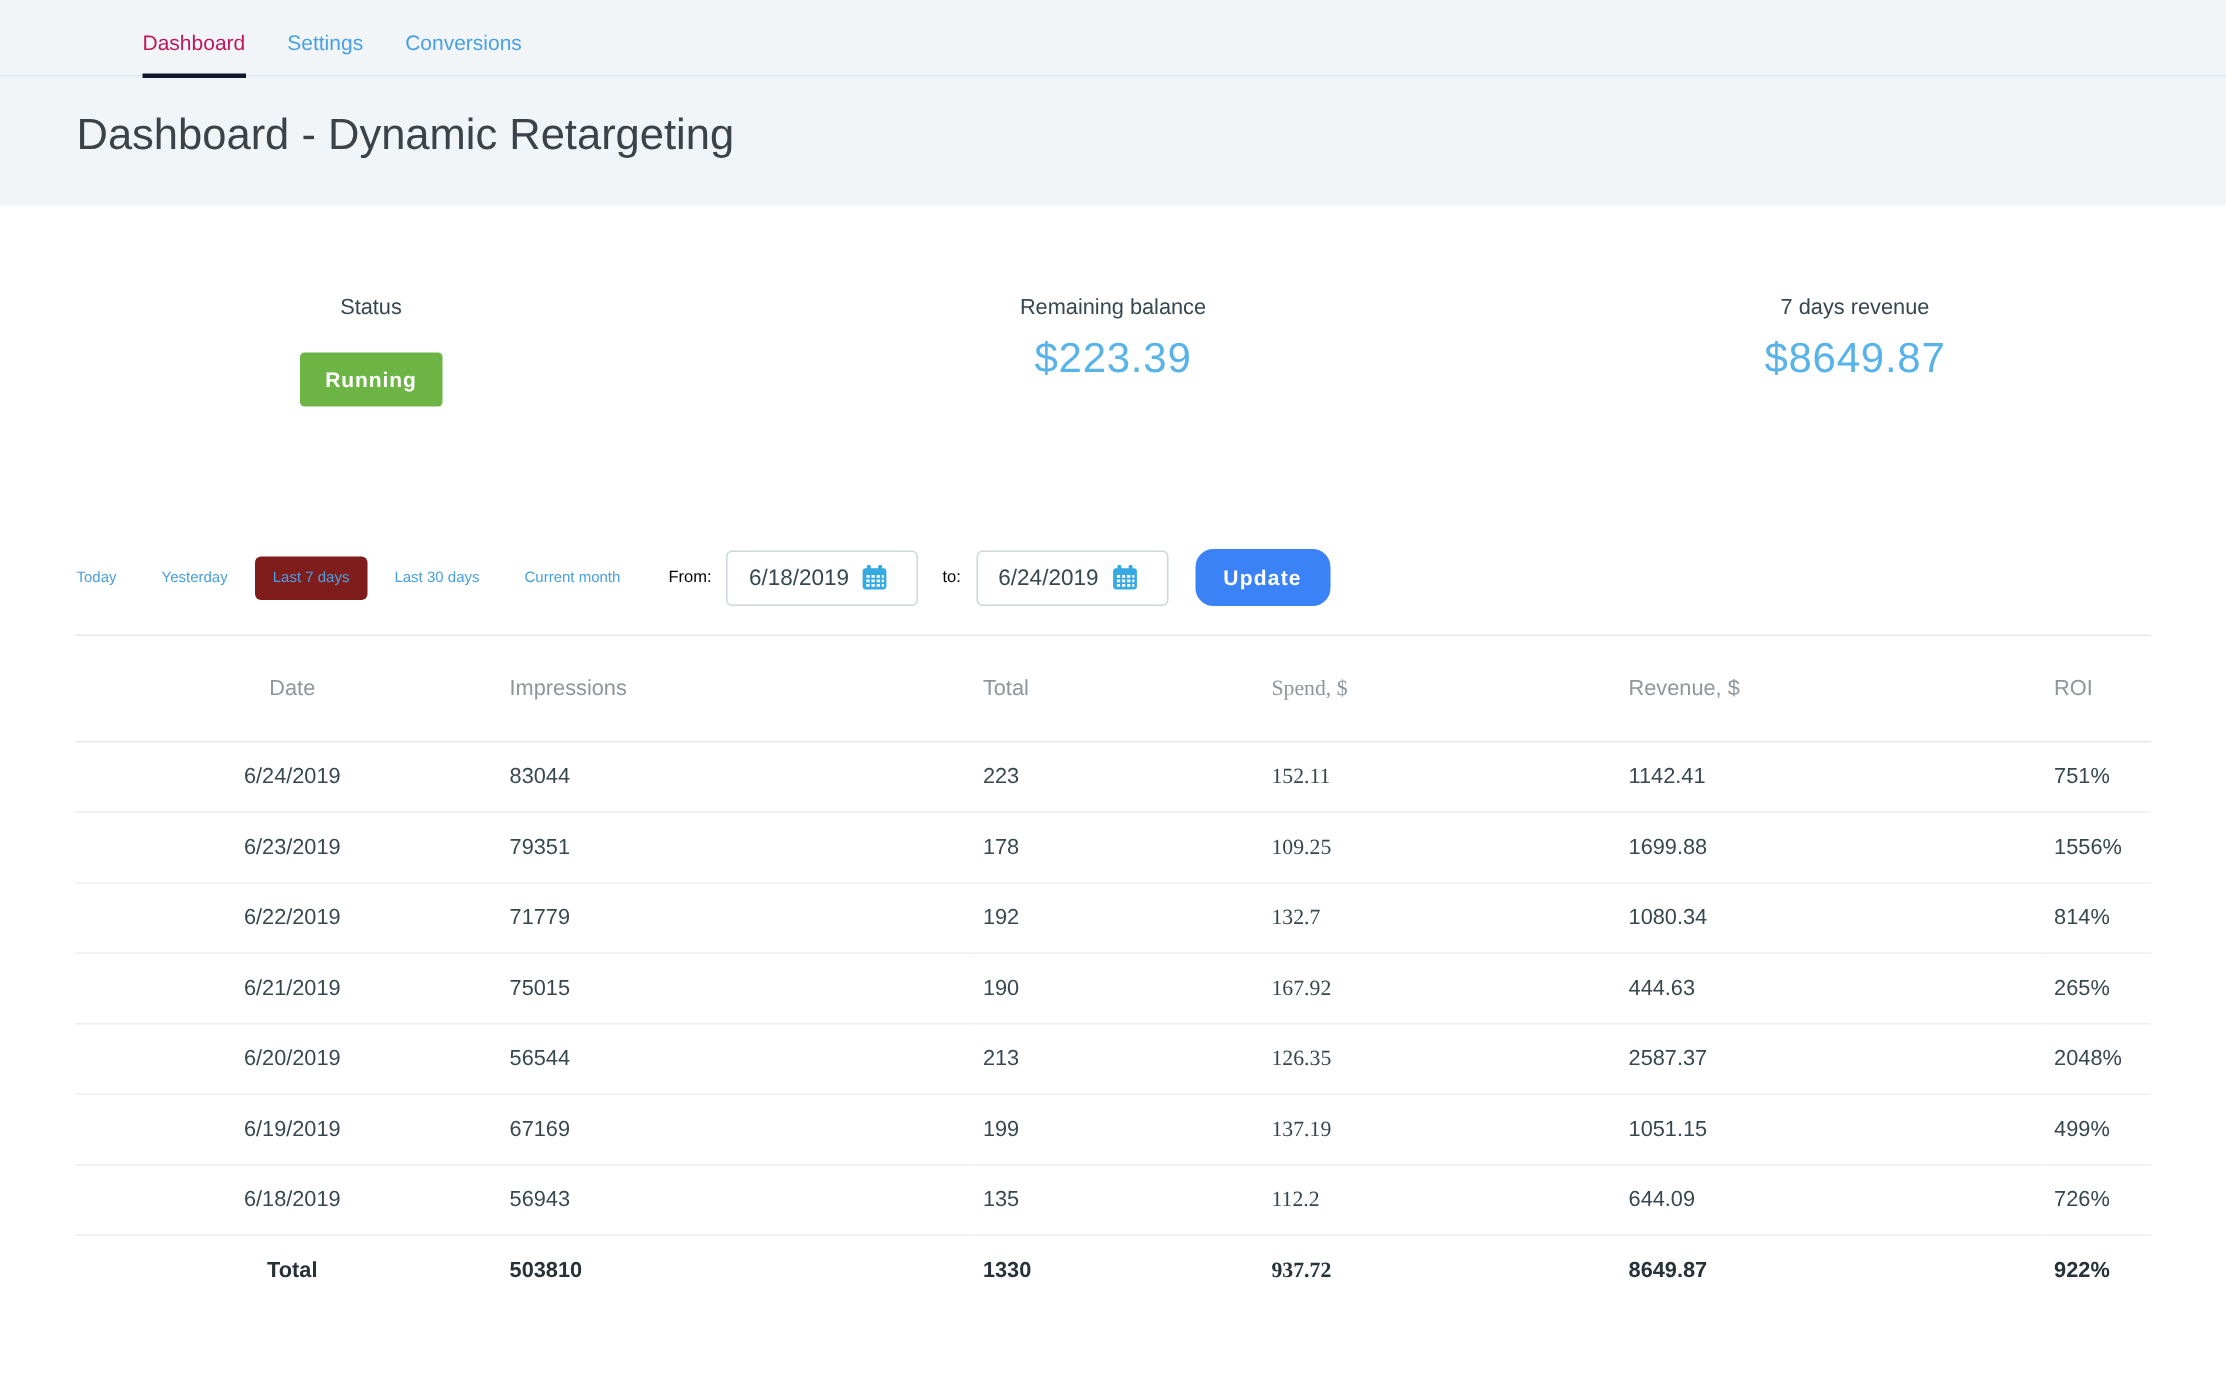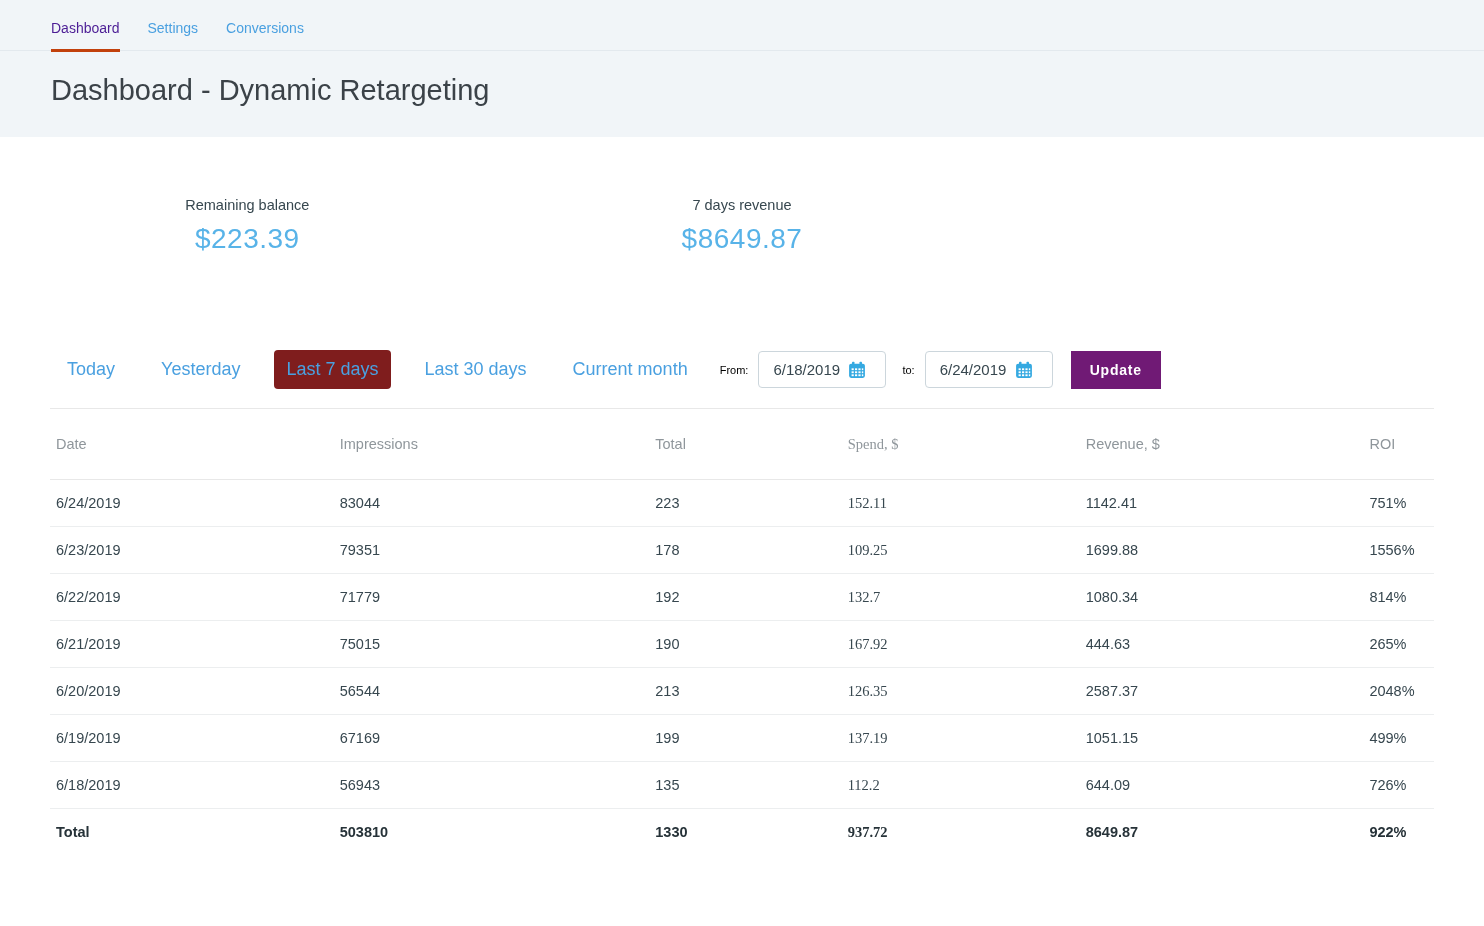--- a/index.html
+++ b/index.html
@@ -3,73 +3,77 @@
 <meta charset="utf-8">
 <style>
   * { margin:0; padding:0; box-sizing:border-box; }
   html,body { width:1484px; height:926px; background:#ffffff;
     font-family:"Liberation Sans","DejaVu Sans",sans-serif; color:#37474f; overflow:hidden; }
 
   
   .header { background:#f1f5f8; }
   .tabs { display:flex; gap:28px; padding:20px 50px 0 51px; border-bottom:1px solid #e3e9ee; }
   .tab { font-size:14px; padding-bottom:13px; color:#4aa0e0; cursor:pointer; }
-  .tab.active { color:#4c1d95; border-bottom:3px solid #c2410c; margin-bottom:-2px; }
+  .tab.active { color:#be185d; border-bottom:3px solid #0f172a; margin-bottom:-2px;margin-left:44px; }
   .page-title { font-size:29px; font-weight:400; color:#3b4248; padding:23px 50px 30px 51px; }
 
   
   .stats { display:grid; grid-template-columns:1fr 1fr 1fr; text-align:center; margin-top:60px; }
   .stat-label { font-size:14.5px; color:#37474f; }
   .stat-value { margin-top:10px; font-size:28px; font-weight:400; color:#58b3e8; letter-spacing:0.5px; }
   .badge { display:inline-block; margin-top:22px; background:#6cb544; color:#fff;
     font-size:14px; font-weight:bold; letter-spacing:0.6px; padding:10px 17px; border-radius:3px; }
 
   
   .filterbar { display:flex; align-items:center; margin-top:95px; padding:0 50px; }
-  .preset { font-size:18px; color:#4aa0e0; padding:9px 12px; margin-right:6px; cursor:pointer; border-radius:4px;margin-left:16px; }
+  .preset { font-size:10px; color:#4aa0e0; padding:9px 12px; margin-right:6px; cursor:pointer; border-radius:4px; }
   .preset.active { background:#7f1d1d; }
   .preset:first-child { padding-left:1px; }
   .from-label, .to-label { font-size:11px; color:#000000; margin:0 10px 0 14px; }
   .to-label { margin-left:16px; }
   .date-input { display:flex; align-items:center; width:128px; height:37px;
     border:1px solid #ccd6dc; border-radius:4px; background:#fff; padding:0 8px 0 0; }
   .date-input input { border:none; outline:none; width:88px; height:100%; font-size:15px;
     color:#37474f; padding-left:14px; font-family:inherit; background:transparent; }
   .cal-icon { width:20px; height:20px; display:block; cursor:pointer; }
-  .update-btn { margin-left:18px; background:#701a75; color:#fff; border:none; cursor:pointer;
-    font-size:14px; font-weight:bold; letter-spacing:0.8px; padding:11px 19px; border-radius:0;
+  .update-btn { margin-left:18px; background:#3b82f6; color:#fff; border:none; cursor:pointer;
+    font-size:14px; font-weight:bold; letter-spacing:0.8px; padding:11px 19px; border-radius:12px;
     font-family:inherit; }
 
   
   .table-wrap { margin:19px 50px 0 50px; }
   table { width:100%; border-collapse:collapse; border-top:1px solid #e8e8e8; table-layout:fixed; }
   th, td { text-align:left; padding-left:6px; font-size:14.5px; }
   th { height:71px; font-weight:400; color:#8f969b; border-bottom:1px solid #e8e8e8; }
   td { height:47px; color:#37474f; border-bottom:1px solid #eceeef; }
   tr.total td { font-weight:bold; border-bottom:none; color:#263238; }
-  th:nth-child(1), td:nth-child(1) { width:20.5%; }
+  th:nth-child(1), td:nth-child(1) { width:20.5%;text-align:center; }
   th:nth-child(2), td:nth-child(2) { width:22.8%; }
   th:nth-child(3), td:nth-child(3) { width:13.9%; }
   th:nth-child(4), td:nth-child(4) { width:17.2%;font-family:Liberation Serif, serif; }
   th:nth-child(5), td:nth-child(5) { width:20.5%; }
   th:nth-child(6), td:nth-child(6) { width:5.1%; }
 </style>
 </head>
 <body>
 
 <div class="header">
   <div class="tabs">
     <div class="tab active">Dashboard</div>
     <div class="tab">Settings</div>
     <div class="tab">Conversions</div>
   </div>
   <div class="page-title">Dashboard - Dynamic Retargeting</div>
 </div>
 
 <div class="stats">
+  <div class="stat">
+    <div class="stat-label">Status</div>
+    <div><span class="badge">Running</span></div>
+  </div>
   <div class="stat">
     <div class="stat-label">Remaining balance</div>
     <div class="stat-value">$223.39</div>
   </div>
   <div class="stat">
     <div class="stat-label">7 days revenue</div>
     <div class="stat-value">$8649.87</div>
   </div>
 </div>
 

